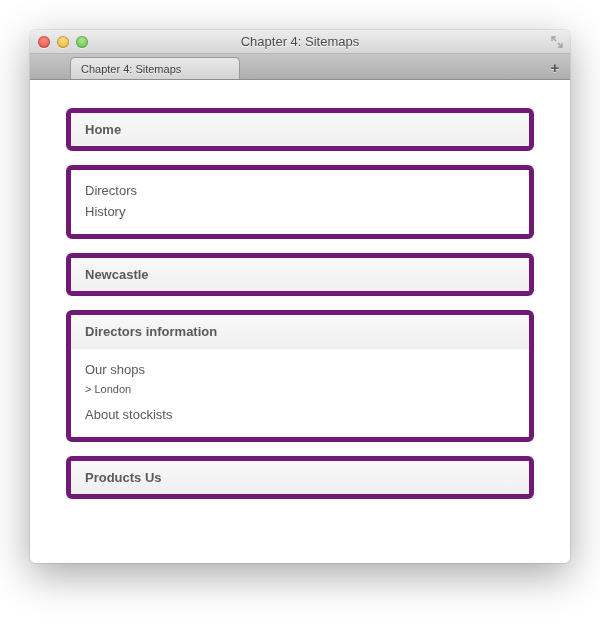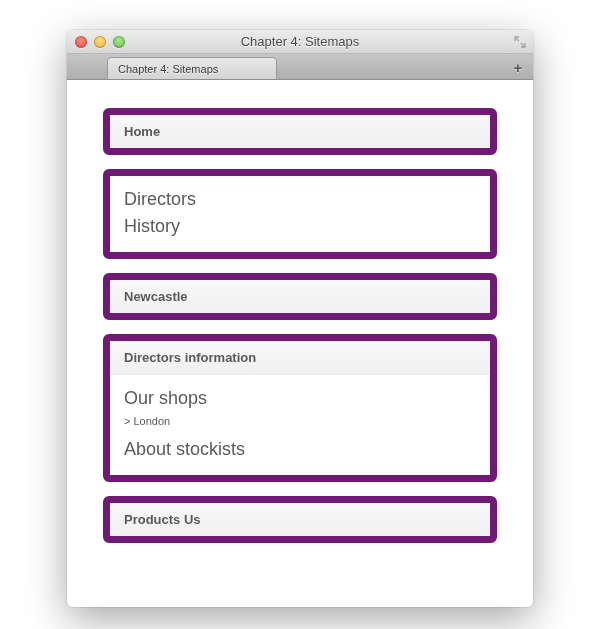--- a/index.html
+++ b/index.html
@@ -5,21 +5,21 @@
     * { box-sizing: border-box; margin: 0; padding: 0; }
     html, body { height: 100%; }
     body {
       font-family: "Lucida Grande", "Helvetica Neue", Arial, sans-serif;
       font-size: 13px;
       color: #333;
       background: #fff;
       padding: 30px;
     }
     .window {
-      width: 466px;
+      width: 540px;
       margin: 0 auto;
       border-radius: 6px;
       background: #fff;
       box-shadow: 0 12px 40px rgba(0,0,0,0.35), 0 0 0 1px rgba(0,0,0,0.08);
       overflow: hidden;
     }
     .titlebar {
       height: 24px;
       background: linear-gradient(#ececec, #d7d7d7);
       border-bottom: 1px solid #b8b8b8;
@@ -85,42 +85,42 @@
     }
 
     .content {
       background: #fff;
       padding: 28px 36px 50px 36px;
       min-height: 470px;
     }
 
     .card {
       background: #fcfcfc;
-      border: 7px solid #701a75;
+      border: 5px solid #701a75;
       border-radius: 6px;
       margin-bottom: 14px;
       overflow: hidden;
     }
     .card-header {
       padding: 9px 14px;
       font-size: 13px;
       font-weight: 600;
       color: #2f2f2f;
       background: linear-gradient(#f8f8f8, #f0f0f0);
     }
     .card-with-body .card-header {
       border-bottom: 1px solid #ebebeb;
     }
     .card-body {
       padding: 10px 14px 12px 14px;
       background: #fff;
     }
     .sub-item {
       padding: 3px 0;
-      font-size: 18px;
+      font-size: 13px;
       color: #5a5a5a;
     }
     .sub-sub-item {
       padding: 3px 0 3px 0;
       font-size: 11px;
       color: #5a5a5a;
     }
     .group-gap { height: 6px; }
     a.linkish { color: #5a5a5a; text-decoration: none; display: block; }
   </style>

